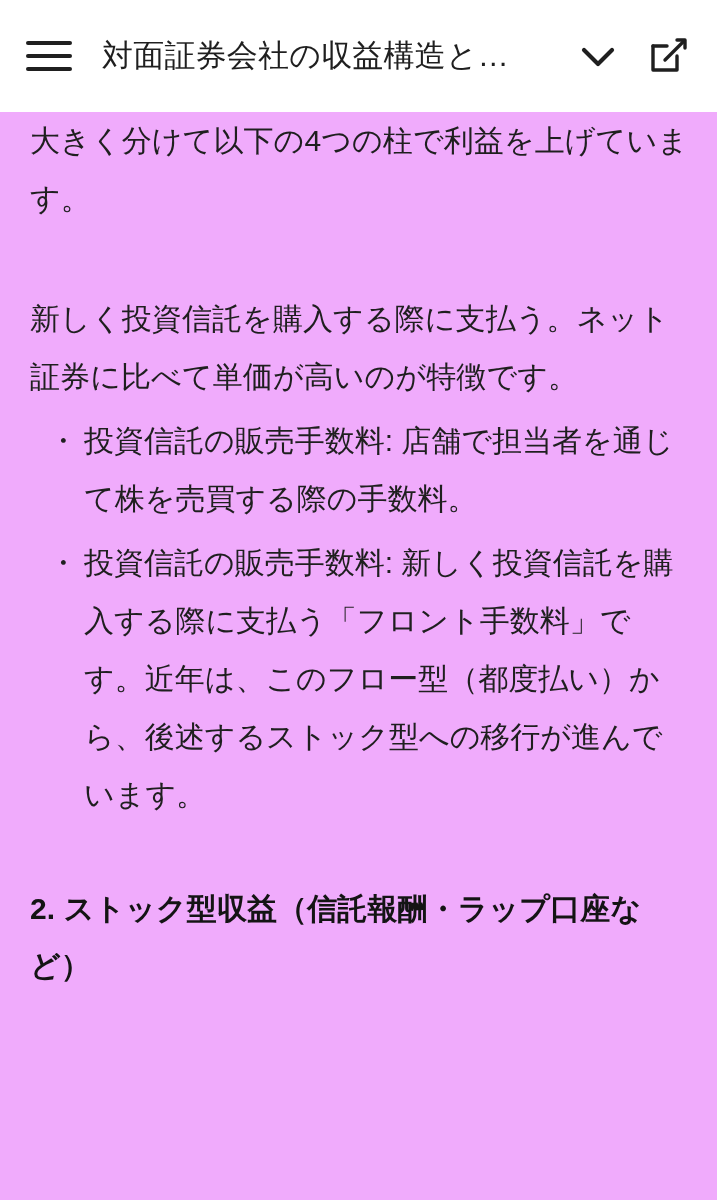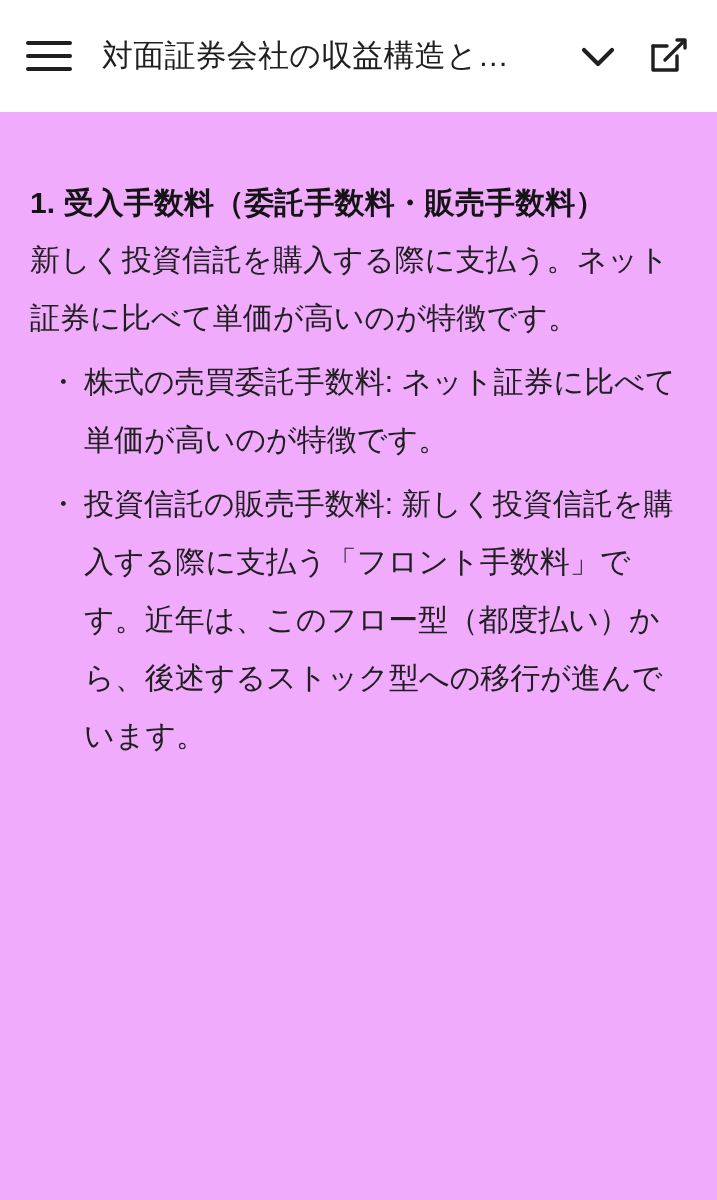--- a/index.html
+++ b/index.html
@@ -150,37 +150,38 @@
         <path d="M12 17 h14" fill="none" stroke="#1f1f1f" stroke-width="3.4" stroke-linecap="round"></path>
         <path d="M12 17 v24 h24 v-14" fill="none" stroke="#1f1f1f" stroke-width="3.4" stroke-linecap="round" stroke-linejoin="round"></path>
         <path d="M24 31 L43 12" fill="none" stroke="#1f1f1f" stroke-width="3.4" stroke-linecap="round"></path>
         <path d="M36 11 h8 v8" fill="none" stroke="#1f1f1f" stroke-width="3.4" stroke-linecap="round" stroke-linejoin="round"></path>
       </svg>
     </div>
   </div>
 
   <div class="content">
 
+    <p class="para">大きく分けて以下の4つの柱で利益を上げています。</p>
 
     <div class="spacer-lg"></div>
 
-    <h2 class="heading">1. 受入手数料（委託手数料・販売手数料）</h2>
 
     <p class="para">新しく投資信託を購入する際に支払う。ネット証券に比べて単価が高いのが特徴です。</p>
 
     <ul class="bullets">
       <li>
         <span class="dot">・</span>
-        <span>株式の売買委託手数料: ネット証券に比べて単価が高いのが特徴です。</span>
+        <span>投資信託の販売手数料: 店舗で担当者を通じて株を売買する際の手数料。</span>
       </li>
       <li>
         <span class="dot">・</span>
         <span>投資信託の販売手数料: 新しく投資信託を購入する際に支払う「フロント手数料」です。近年は、このフロー型（都度払い）から、後述するストック型への移行が進んでいます。</span>
       </li>
     </ul>
 
     <div class="spacer-md"></div>
 
+    <h2 class="heading">2. ストック型収益（信託報酬・ラップ口座など）</h2>
 
 
   </div>
 
 </div>
 
 </body></html>

